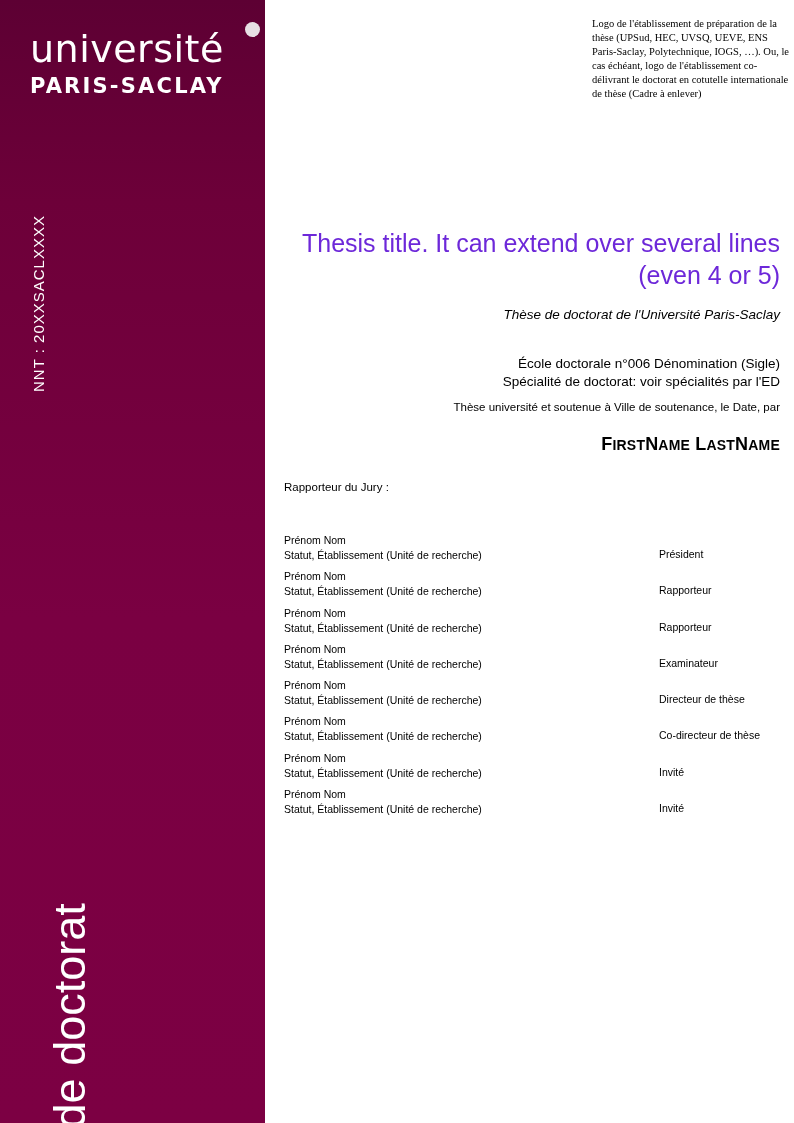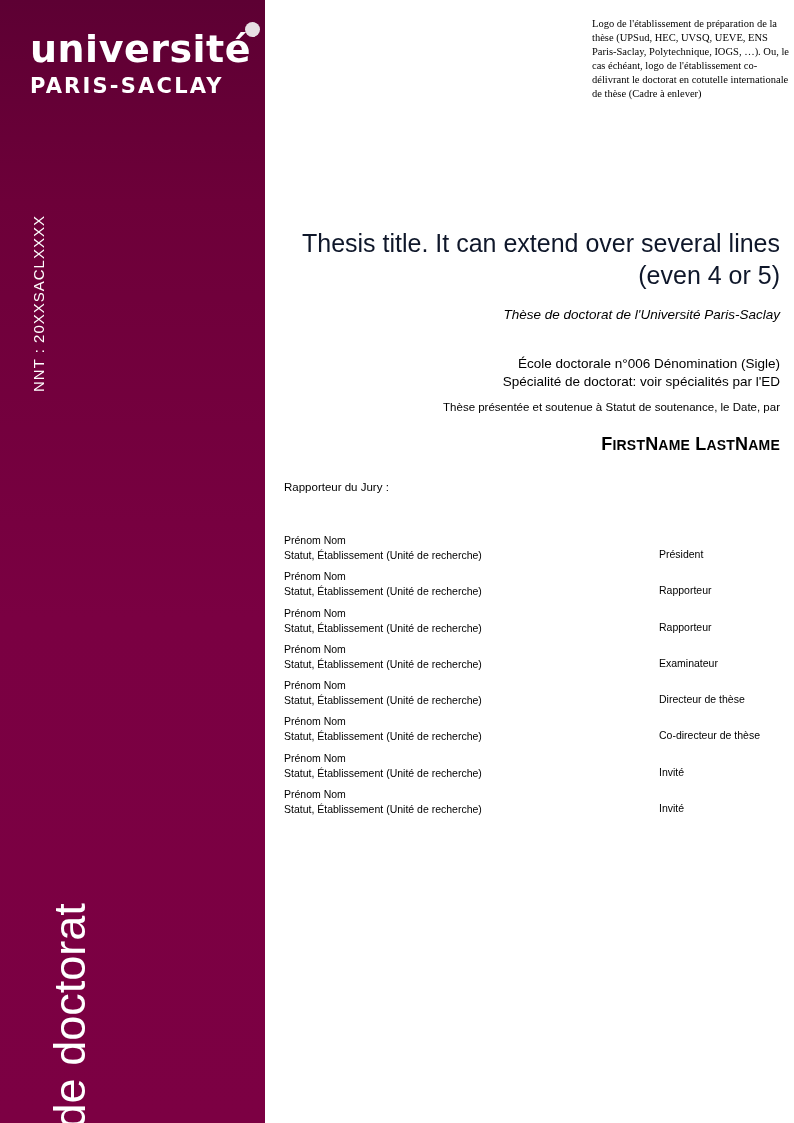--- a/index.html
+++ b/index.html
@@ -35,21 +35,21 @@
     position: absolute;
     left: 30px;
     top: 30px;
     width: 235px;
     color: #ffffff;
   }
   .logo-main {
     font-size: 38px;
     letter-spacing: 0.5px;
     line-height: 1;
-    font-weight: 700;
+    font-weight: 400;
     font-family: "DejaVu Sans", sans-serif;
   }
   .logo-sub {
     font-size: 21px;
     letter-spacing: 2.2px;
     font-weight: 700;
     margin-top: 6px;
     font-family: "DejaVu Sans", sans-serif;
   }
   .logo-dot {
@@ -114,21 +114,21 @@
     color: #000000;
     text-align: left;
   }
 
   .title {
     position: absolute;
     left: 28px;
     top: 215px;
     width: 487px;
     text-align: right;
-    color: #0f172a;
+    color: #6d28d9;
     font-size: 25px;
     line-height: 1.28;
     font-weight: 400;
   }
 
   .block-right {
     position: absolute;
     right: 14px;
     text-align: right;
     color: #000000;
@@ -221,21 +221,21 @@
 
   <div class="block-right sub1">
     <div>Thèse de doctorat de l'Université Paris-Saclay</div>
   </div>
 
   <div class="block-right sub2">
     <div>École doctorale n°006 Dénomination (Sigle)</div>
     <div>Spécialité de doctorat: voir spécialités par l'ED</div>
   </div>
 
-  <div class="block-right sub3">Thèse présentée et soutenue à Statut de soutenance, le Date, par</div>
+  <div class="block-right sub3">Thèse université et soutenue à Ville de soutenance, le Date, par</div>
 
   <div class="block-right author">
     <span>F</span><span class="sc">IRST</span><span>N</span><span class="sc">AME</span>&nbsp;<span>L</span><span class="sc">AST</span><span>N</span><span class="sc">AME</span>
   </div>
 
   <div class="jury-label">Rapporteur du Jury :</div>
 
   <div class="jury">
     <div class="jury-row">
       <div class="jury-left">

